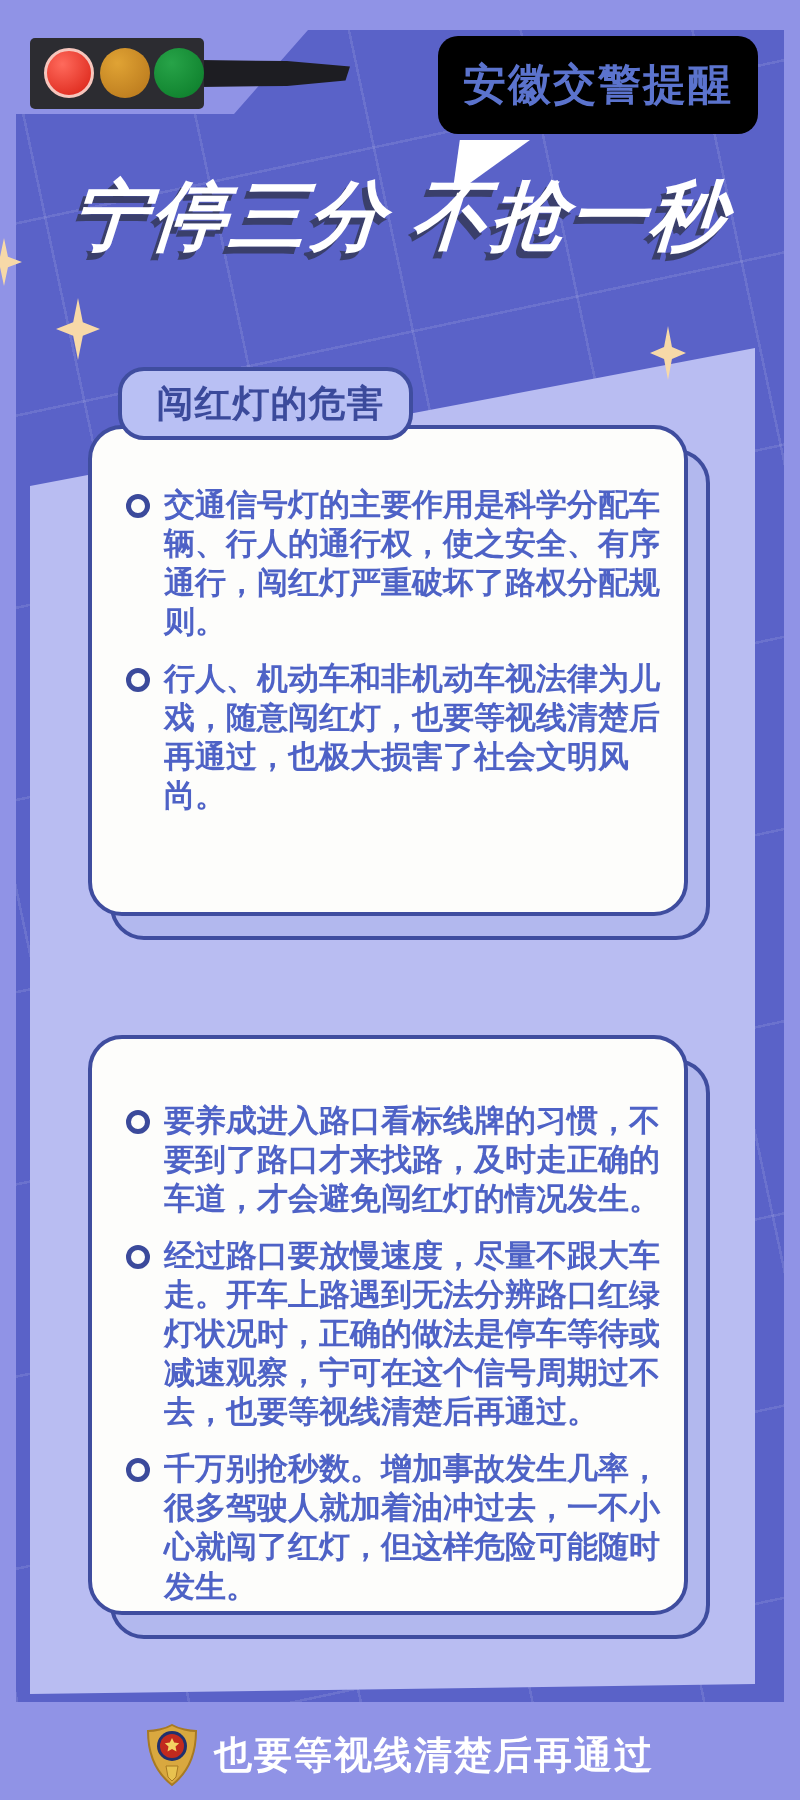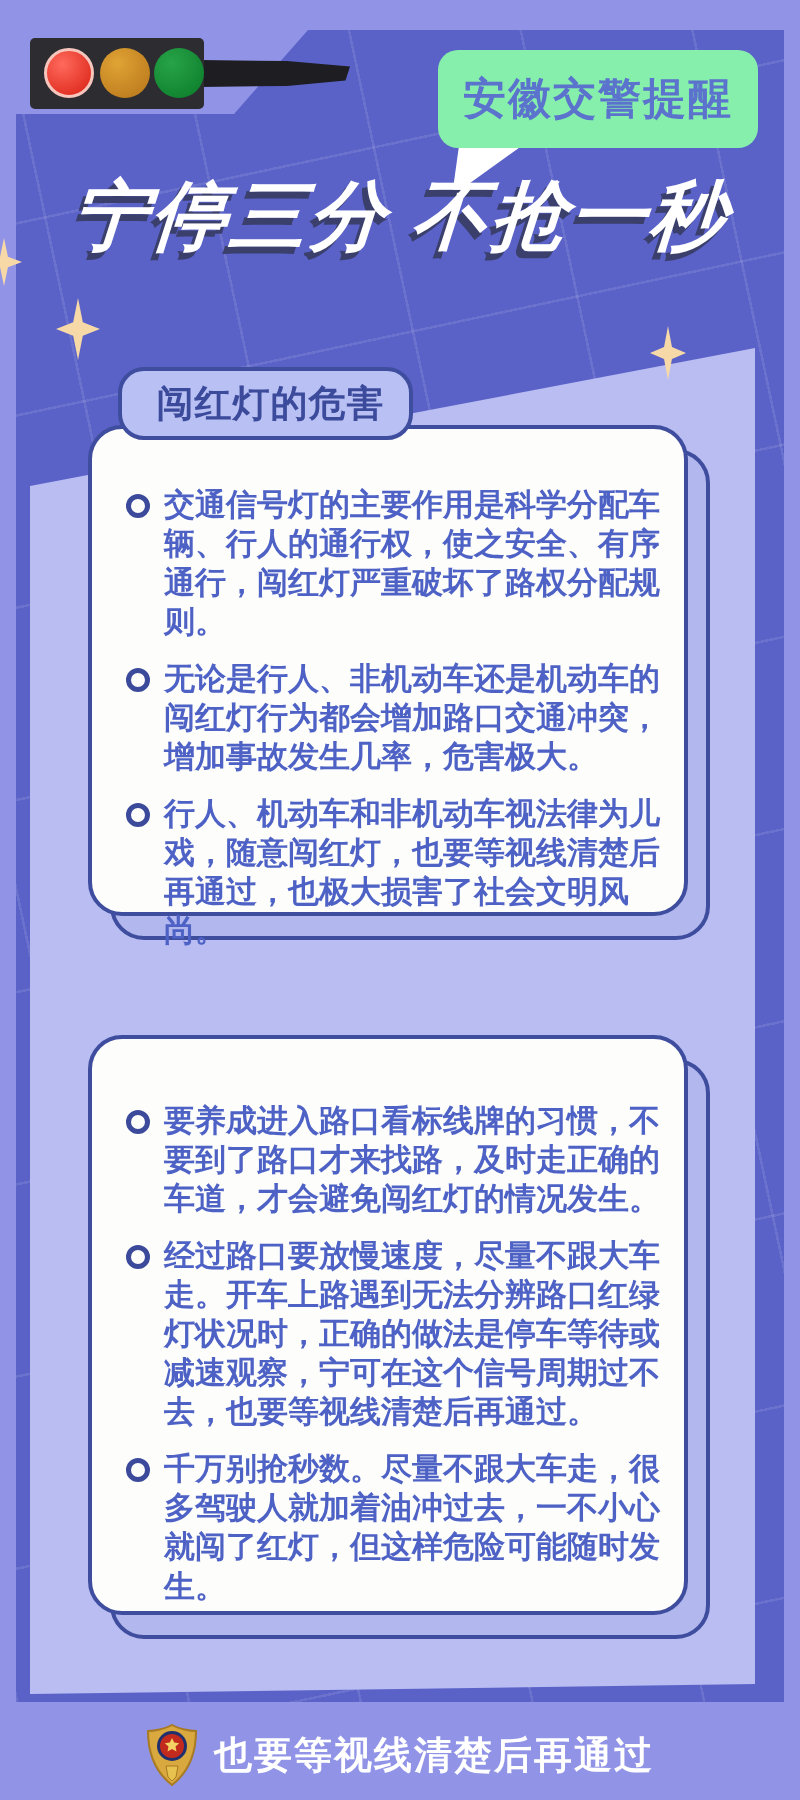--- a/index.html
+++ b/index.html
@@ -32,22 +32,22 @@
   .lamp{position:absolute;top:10px;width:50px;height:50px;border-radius:50%;box-sizing:border-box;}
   .lamp.red{left:14px;border:3px solid #f6c6bd;background:radial-gradient(circle at 35% 30%,#ff6a5c,#d81e12);}
   .lamp.amber{left:70px;background:radial-gradient(circle at 35% 30%,#e0a334,#b5741a);}
   .lamp.green{left:124px;background:radial-gradient(circle at 35% 30%,#27a348,#0a7a28);}
   .light-arm{
     position:absolute;left:200px;top:60px;width:150px;height:27px;background:#1d1d22;z-index:3;
     clip-path:polygon(0 0,58% 4%,100% 24%,97% 76%,58% 96%,0 100%);
   }
   
   .bubble{
-    position:absolute;left:438px;top:50px;width:320px;height:98px;
-    background:#86efac;border-radius:20px;z-index:4;
+    position:absolute;left:438px;top:36px;width:320px;height:98px;
+    background:#000000;border-radius:20px;z-index:4;
     display:flex;align-items:center;justify-content:center;
   }
   .bubble-label{font-size:43px;font-weight:800;color:var(--bubble-text);letter-spacing:2px;white-space:nowrap;}
   .bubble-tail{
     position:absolute;left:452px;top:140px;width:78px;height:56px;background:#ffffff;z-index:3;
     clip-path:polygon(10% 0,100% 0,0 100%);
   }
   
   .title{
     position:absolute;left:0;top:166px;width:100%;margin:0;z-index:4;
@@ -129,24 +129,20 @@
 
   <div class="card-back b1"></div>
   <div class="card c1">
     <ul class="bullets">
       <li>
         <span class="dot"></span>
         <p class="bullet-text">交通信号灯的主要作用是科学分配车辆、行人的通行权，使之安全、有序通行，闯红灯严重破坏了路权分配规则。</p>
       </li>
       <li>
         <span class="dot"></span>
-        <p class="bullet-text">无论是行人、非机动车还是机动车的闯红灯行为都会增加路口交通冲突，增加事故发生几率，危害极大。</p>
-      </li>
-      <li>
-        <span class="dot"></span>
         <p class="bullet-text">行人、机动车和非机动车视法律为儿戏，随意闯红灯，也要等视线清楚后再通过，也极大损害了社会文明风尚。</p>
       </li>
     </ul>
   </div>
   <div class="pill p1">
     <span class="pill-label">闯红灯的危害</span>
   </div>
 
   <div class="card-back b2"></div>
   <div class="card c2">
@@ -154,21 +150,21 @@
       <li>
         <span class="dot"></span>
         <p class="bullet-text">要养成进入路口看标线牌的习惯，不要到了路口才来找路，及时走正确的车道，才会避免闯红灯的情况发生。</p>
       </li>
       <li>
         <span class="dot"></span>
         <p class="bullet-text">经过路口要放慢速度，尽量不跟大车走。开车上路遇到无法分辨路口红绿灯状况时，正确的做法是停车等待或减速观察，宁可在这个信号周期过不去，也要等视线清楚后再通过。</p>
       </li>
       <li>
         <span class="dot"></span>
-        <p class="bullet-text">千万别抢秒数。尽量不跟大车走，很多驾驶人就加着油冲过去，一不小心就闯了红灯，但这样危险可能随时发生。</p>
+        <p class="bullet-text">千万别抢秒数。增加事故发生几率，很多驾驶人就加着油冲过去，一不小心就闯了红灯，但这样危险可能随时发生。</p>
       </li>
     </ul>
   </div>
 
   <div class="footer">
     <svg class="badge" width="52" height="64" viewBox="0 0 52 64" aria-hidden="true">
       <path d="M26 2 C33 6 44 8 50 8 C50 29 44 48 26 62 C8 48 2 29 2 8 C8 8 19 6 26 2 Z" fill="#d9a83f" stroke="#a87a22" stroke-width="2"></path>
       <circle cx="26" cy="23" r="15" fill="#20306e"></circle>
       <circle cx="26" cy="23" r="12" fill="#c22a1e"></circle>
       <path d="M26 15 l2.2 4.6 5 .6 -3.7 3.4 1 4.9 -4.5 -2.5 -4.5 2.5 1 -4.9 -3.7 -3.4 5 -.6 Z" fill="#f4d263"></path>

